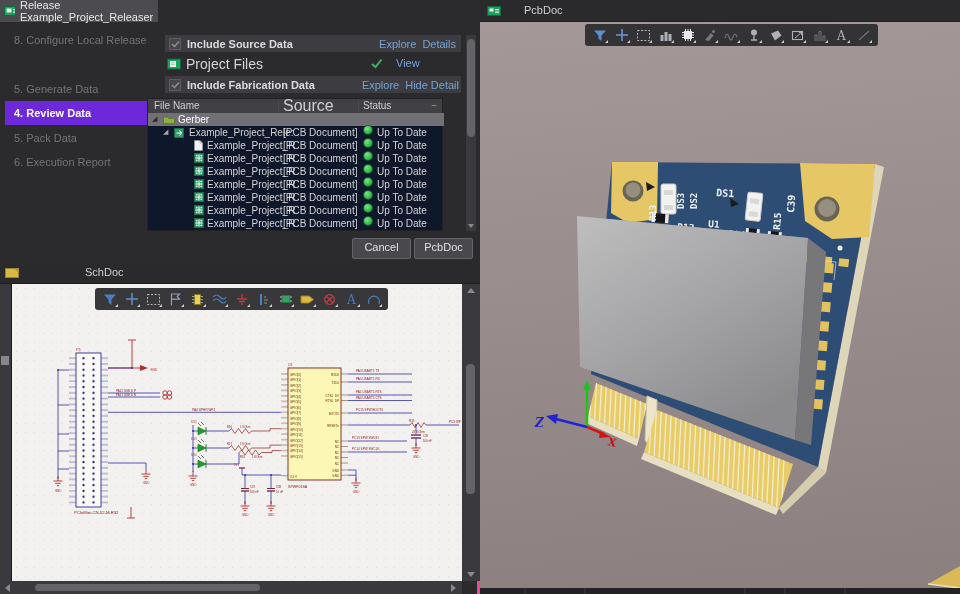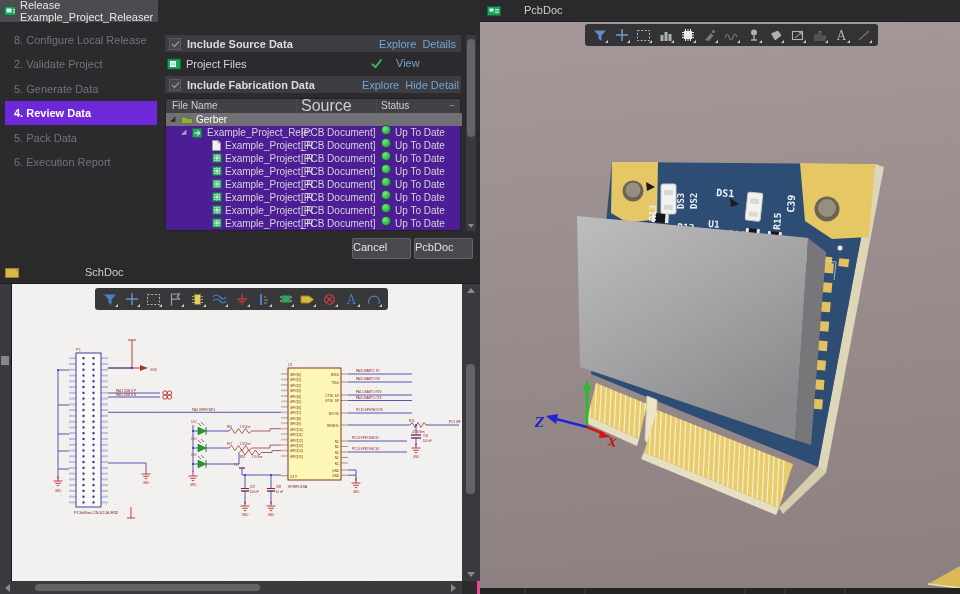--- a/index.html
+++ b/index.html
@@ -10,21 +10,21 @@
   .lnk{color:#74a2d6;font-size:11px;cursor:pointer}
   .sechdr{position:absolute;left:165px;width:296px;height:17px;background:#3d3d41;
           display:flex;align-items:center;gap:6px;padding:0;box-sizing:border-box}
   .sechdr .shl{font-size:11px;font-weight:bold;color:#dcdcde;flex:0 0 auto}
   .cb{width:12px;height:12px;background:#47474b;border:1px solid #5b5b60;margin-left:4px;
       display:inline-flex;align-items:center;justify-content:center;box-sizing:border-box}
   .step{position:absolute;left:5px;width:152px;height:24px;line-height:24px;padding-left:9px;
         font-size:11px;color:#73737a;box-sizing:border-box;cursor:pointer}
   .step.sel{background:#6d28d9;color:#ffffff;font-weight:bold}
   .btn{position:absolute;width:57px;height:19px;background:#48484d;border:1px solid #636369;
-       border-radius:2px;color:#e2e2e4;font-size:11px;text-align:left;line-height:17px;cursor:pointer}
+       border-radius:2px;color:#e2e2e4;font-size:11px;text-align:center;line-height:17px;cursor:pointer}
   .trow{position:absolute;left:0;width:296px;height:13px;font-size:10px;color:#d4d4d6}
   .trow span{position:absolute;top:0;line-height:13px;white-space:nowrap}
   .colsep{position:absolute;top:0;width:1px;background:#4a4a4f}
   .dot{position:absolute;width:8px;height:8px;border-radius:50%;top:2px;
        background:radial-gradient(circle at 35% 30%,#7fe08a,#2fbf4a 60%,#1d8f33);box-shadow:0 0 0 1px #1a5c28}
   .ti{position:relative;width:21px;height:18px;display:flex;align-items:center;justify-content:center;cursor:pointer}
   .ti::after{content:"";position:absolute;right:2px;bottom:1px;width:0;height:0;
              border-left:3px solid transparent;border-bottom:3px solid #cfcfcf}
   .tbar{position:absolute;height:22px;background:rgba(42,42,45,0.93);border-radius:3px;
         display:flex;align-items:center;padding:0 4px;gap:1px}
@@ -41,21 +41,20 @@
     <svg width="14" height="12">
         <rect x="0.5" y="1.5" width="13" height="9" fill="#1fa05e" stroke="#0b6b3a"></rect>
         <rect x="2.5" y="3.5" width="5" height="4" fill="#e7f5ec"></rect>
         <rect x="9" y="4" width="3" height="1.4" fill="#bfe6cf"></rect>
         <rect x="9" y="6.5" width="3" height="1.4" fill="#bfe6cf"></rect>
       </svg>
     <span class="panel-title" style="color:#e8e8ea">Release Example_Project_Releaser</span>
   </div>
 
   <div class="step" style="top:28px">8. Configure Local Release</div>
-  <div class="step" style="top:52px">2. Validate Project</div>
   <div class="step" style="top:77px">5. Generate Data</div>
   <div class="step sel" style="top:101px">4. Review Data</div>
   <div class="step" style="top:126px">5. Pack Data</div>
   <div class="step" style="top:150px">6. Execution Report</div>
 
   <div class="sechdr" style="top:35px">
     <span class="cb">
         <svg width="9" height="8">
           <polyline points="1,4 3.5,6.5 8,1.5" fill="none" stroke="#8e8e93" stroke-width="1.5"></polyline>
         </svg>
@@ -66,40 +65,40 @@
     <span class="lnk" style="margin-right:5px">Details</span>
   </div>
 
   <div class="abs" style="left:165px;top:55px;width:296px;height:17px;display:flex;align-items:center;gap:5px">
     <svg width="14" height="13" style="margin-left:2px">
         <rect x="0.5" y="2" width="13" height="10" fill="#1fa05e" stroke="#0b6b3a"></rect>
         <rect x="3" y="4" width="6" height="6" fill="#f2f7f4"></rect>
         <rect x="4" y="5.4" width="4" height="1" fill="#9bc9ad"></rect>
         <rect x="4" y="7.2" width="4" height="1" fill="#9bc9ad"></rect>
       </svg>
-    <span style="font-size:11px;color:#d6d6d8">Project Files</span>
+    <span style="font-size:14px;color:#d6d6d8">Project Files</span>
     <svg class="abs" style="left:206px;top:3px" width="12" height="11">
         <polyline points="1,6 4.5,9 10.5,1.5" fill="none" stroke="#3db55e" stroke-width="2"></polyline>
       </svg>
     <span class="lnk abs" style="left:231px;top:2px">View</span>
   </div>
 
   <div class="sechdr" style="top:76px">
     <span class="cb">
         <svg width="9" height="8">
           <polyline points="1,4 3.5,6.5 8,1.5" fill="none" stroke="#8e8e93" stroke-width="1.5"></polyline>
         </svg>
       </span>
     <span class="shl">Include Fabrication Data</span>
     <span style="flex:1"></span>
     <span class="lnk">Explore</span>
     <span class="lnk" style="margin-right:2px">Hide Detail</span>
   </div>
 
-  <div class="abs" style="left:165px;top:98px;width:296px;height:133px;background:#4c1d95;border:1px solid #222225;box-sizing:border-box">
+  <div class="abs" style="left:147px;top:98px;width:296px;height:133px;background:#0f172a;border:1px solid #222225;box-sizing:border-box">
     <div class="abs" style="left:0;top:0;width:294px;height:14px;background:#404045">
       <span class="abs" style="left:6px;font-size:10px;color:#cfcfd2;line-height:14px">File Name</span>
       <span class="abs" style="left:135px;font-size:16px;color:#cfcfd2;line-height:14px">Source</span>
       <span class="abs" style="left:215px;font-size:10px;color:#cfcfd2;line-height:14px">Status</span>
       <span class="abs" style="right:5px;font-size:10px;color:#9a9a9e;line-height:13px">−</span>
       <span class="colsep" style="left:130px;height:14px"></span>
       <span class="colsep" style="left:210px;height:14px"></span>
     </div>
 
     <div class="trow" style="top:14px;background:#707075;color:#ffffff">

